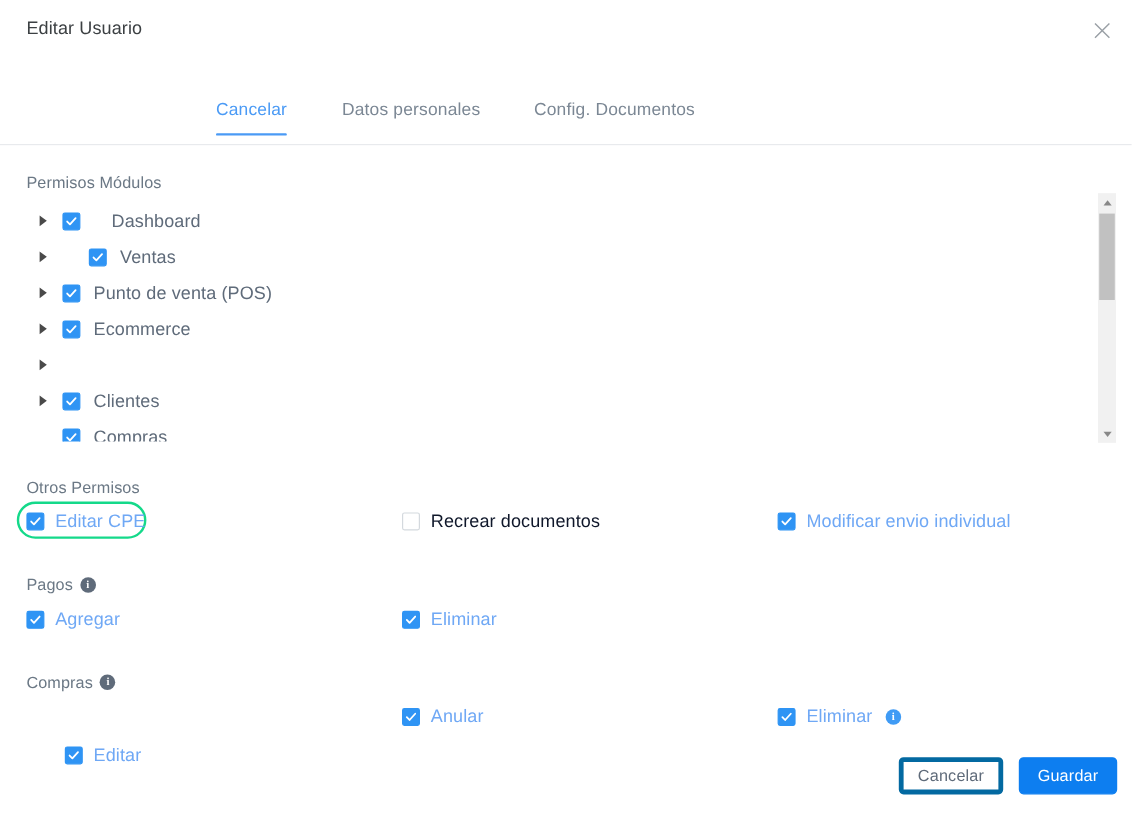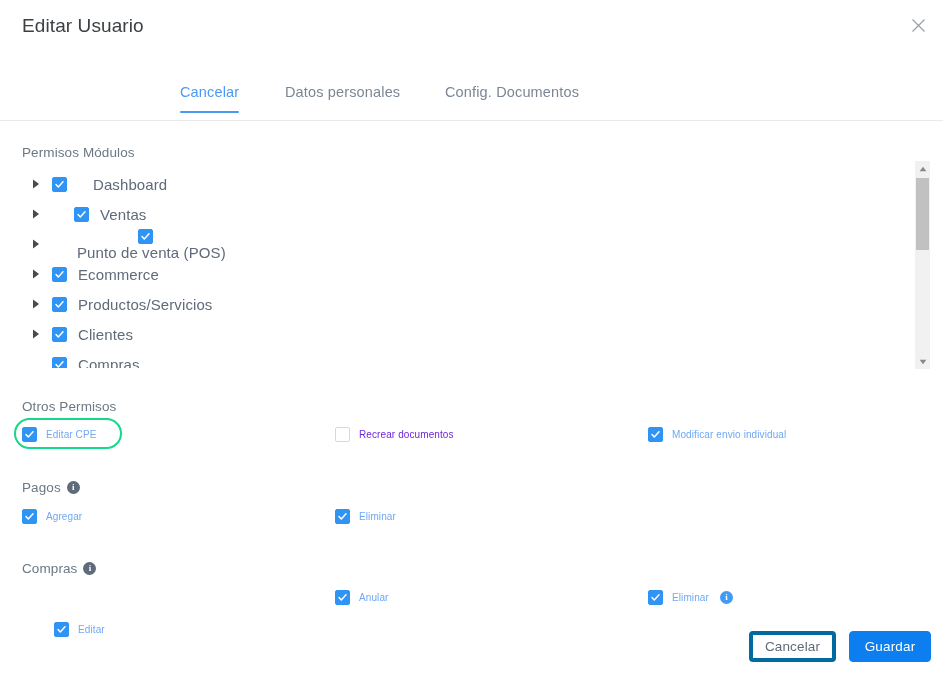--- a/index.html
+++ b/index.html
@@ -26,21 +26,21 @@
   
   .dialog-header {
     position: absolute;
     top: 0; left: 0; right: 0;
     height: 60px;
   }
   .dialog-title {
     position: absolute;
     left: 22px;
     top: 15px;
-    font-size: 19px;
+    font-size: 15px;
     color: #3c4043;
     font-weight: 400;
     letter-spacing: .1px;
   }
   .close-button {
     position: absolute;
     right: 12px;
     top: 12px;
     width: 26px;
     height: 26px;
@@ -149,25 +149,25 @@
   
   .perm {
     position: absolute;
     height: 22px;
     display: flex;
     align-items: center;
     gap: 9px;
     white-space: nowrap;
   }
   .perm-label {
-    font-size: 10px;
+    font-size: 15px;
     color: #6fa8f5;
     letter-spacing: .1px;
   }
-  .perm-label.muted { color: #6d28d9; }
+  .perm-label.muted { color: #0f172a; }
 
   
   .highlight-ring {
     position: absolute;
     left: 14px;
     top: 418px;
     width: 108px;
     height: 31px;
     border: 2.5px solid #14d98a;
     border-radius: 16px;
@@ -302,21 +302,21 @@
         </svg>
       </span>
       <span class="tree-label" style="margin-left:11px;">Ventas</span>
     </div>
 
     <div class="tree-arrow" style="top:44px;">
       <svg width="8" height="10" viewBox="0 0 8 10" aria-hidden="true">
           <path d="M1 0.5 L7 5 L1 9.5 Z" fill="#4a4a4a"></path>
         </svg>
     </div>
-    <div class="tree-row" style="top:64px; left:66px;flex-direction:column;">
+    <div class="tree-row" style="top:64px; left:52px;">
       <span class="cb checked">
         <svg width="11" height="11" viewBox="0 0 11 11" aria-hidden="true">
           <path d="M2 5.6 L4.3 8 L9 2.8" stroke="#ffffff" stroke-width="1.5" fill="none" stroke-linecap="round" stroke-linejoin="round"></path>
         </svg>
       </span>
       <span class="tree-label" style="margin-left:11px;">Punto de venta (POS)</span>
     </div>
 
     <div class="tree-arrow" style="top:74px;">
       <svg width="8" height="10" viewBox="0 0 8 10" aria-hidden="true">
@@ -329,28 +329,20 @@
           <path d="M2 5.6 L4.3 8 L9 2.8" stroke="#ffffff" stroke-width="1.5" fill="none" stroke-linecap="round" stroke-linejoin="round"></path>
         </svg>
       </span>
       <span class="tree-label" style="margin-left:11px;">Ecommerce</span>
     </div>
 
     <div class="tree-arrow" style="top:104px;">
       <svg width="8" height="10" viewBox="0 0 8 10" aria-hidden="true">
           <path d="M1 0.5 L7 5 L1 9.5 Z" fill="#4a4a4a"></path>
         </svg>
-    </div>
-    <div class="tree-row" style="top:124px; left:52px;">
-      <span class="cb checked">
-        <svg width="11" height="11" viewBox="0 0 11 11" aria-hidden="true">
-          <path d="M2 5.6 L4.3 8 L9 2.8" stroke="#ffffff" stroke-width="1.5" fill="none" stroke-linecap="round" stroke-linejoin="round"></path>
-        </svg>
-      </span>
-      <span class="tree-label" style="margin-left:11px;">Productos/Servicios</span>
     </div>
 
     <div class="tree-arrow" style="top:134px;">
       <svg width="8" height="10" viewBox="0 0 8 10" aria-hidden="true">
           <path d="M1 0.5 L7 5 L1 9.5 Z" fill="#4a4a4a"></path>
         </svg>
     </div>
     <div class="tree-row" style="top:154px; left:52px;">
       <span class="cb checked">
         <svg width="11" height="11" viewBox="0 0 11 11" aria-hidden="true">

